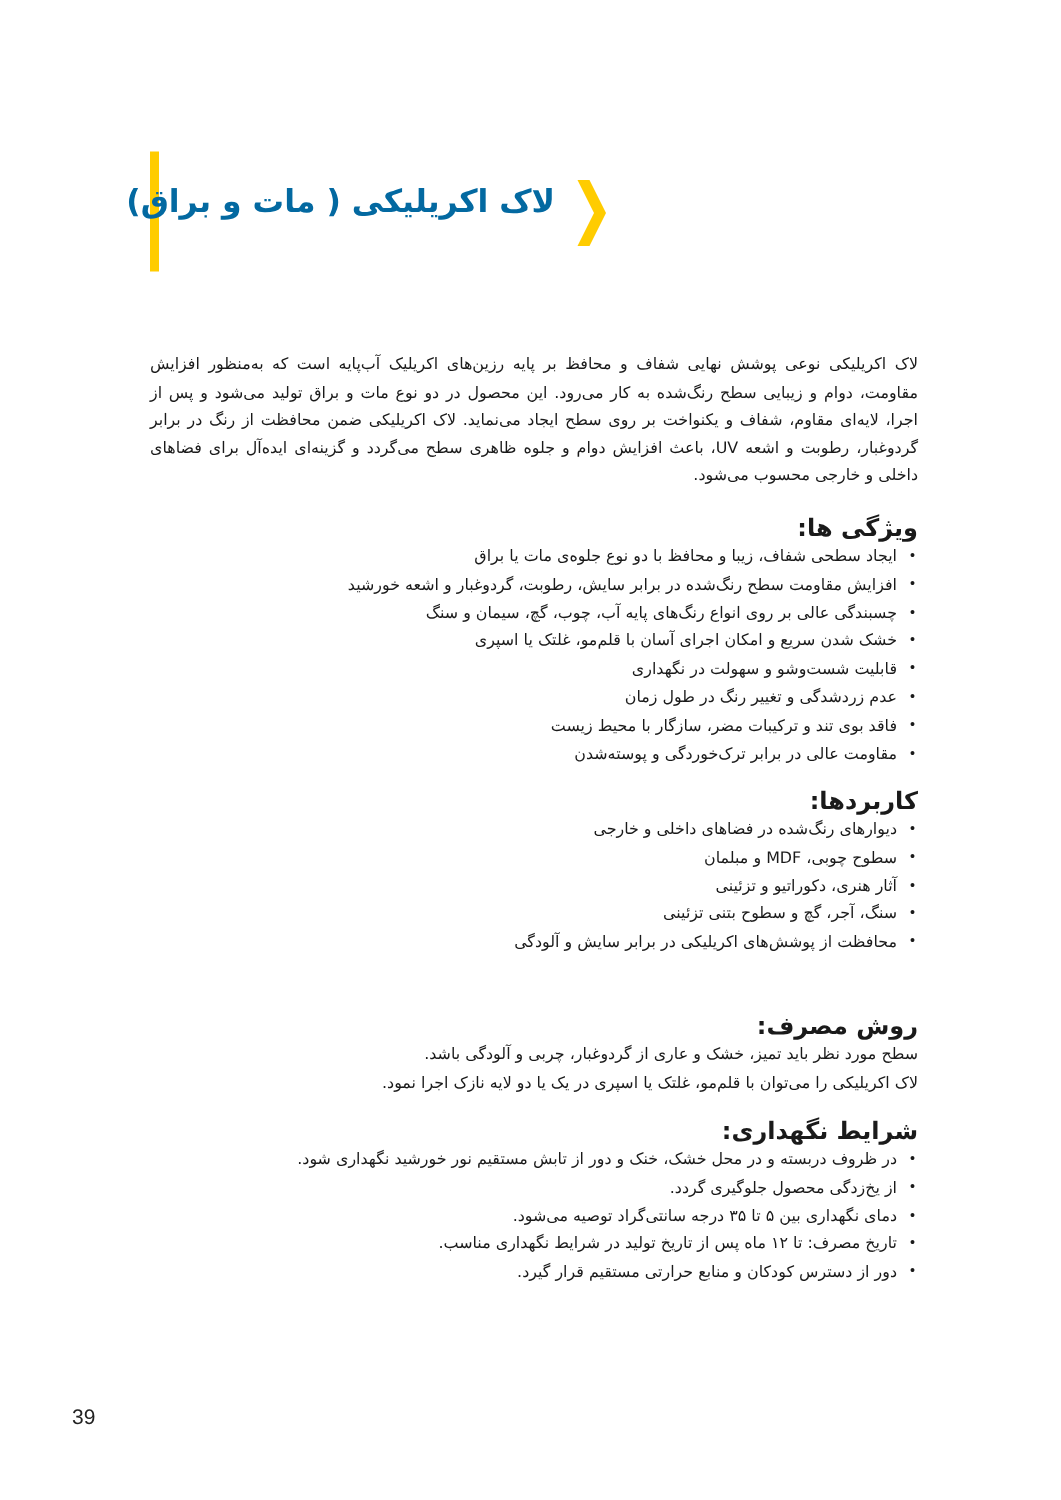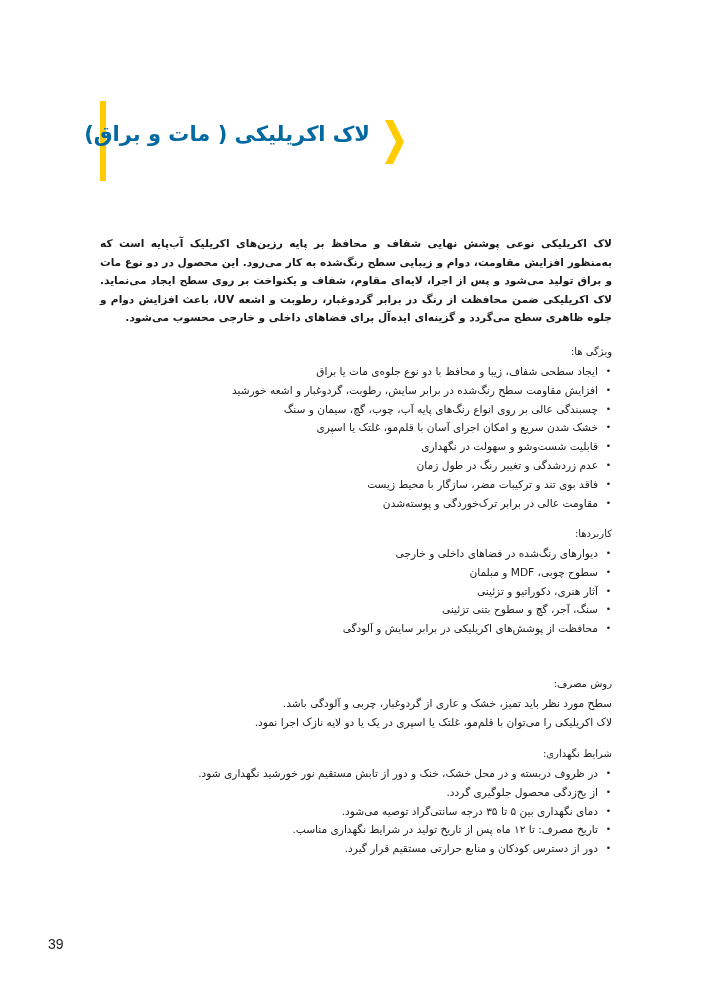--- a/index.html
+++ b/index.html
@@ -3,22 +3,22 @@
 <meta charset="utf-8">
 <style>
   html, body { margin:0; padding:0; background:#ffffff; }
   body { width:707px; height:1000px; position:relative; overflow:hidden;
          font-family:"DejaVu Sans", sans-serif; color:#1a1a1a; }
   .vbar { position:absolute; left:100px; top:101px; width:6px; height:80px; background:#FFCC00; }
   .title-wrap { position:absolute; left:120px; top:118px; width:290px; height:50px; direction:rtl; }
   .chevron { position:absolute; right:6px; top:2px; width:22px; height:44px; }
   .title { position:absolute; right:40px; top:4px; font-size:21px; font-weight:bold; white-space:nowrap; color:#0369a1; }
   .content { position:absolute; left:100px; top:234px; width:512px; direction:rtl; text-align:justify; font-size:10.6px; line-height:18.5px; }
-  .intro p { margin:0; text-align:justify; text-align-last:right;font-weight:bold; }
-  h2 { margin:0; font-size:10px; font-weight:normal; line-height:20px; }
+  .intro p { margin:0; text-align:justify; text-align-last:right; }
+  h2 { margin:0; font-size:16px; font-weight:bold; line-height:20px; }
   ul { margin:0; padding:0 14px 0 0; list-style:none; }
   li { position:relative; line-height:18.8px; }
   li::before { content:"•"; position:absolute; right:-13px; top:0; font-size:9px; }
   .s1 { position:absolute; top:108px; right:0; left:0; }
   .s2 { position:absolute; top:290px; right:0; left:0; }
   .s3 { position:absolute; top:440px; right:0; left:0; }
   .s4 { position:absolute; top:510px; right:0; left:0; }
   .para { margin:0; }
   .page-num { position:absolute; left:48px; top:936px; font-size:14px; color:#222; font-family:"Liberation Sans", sans-serif; }
 </style>

